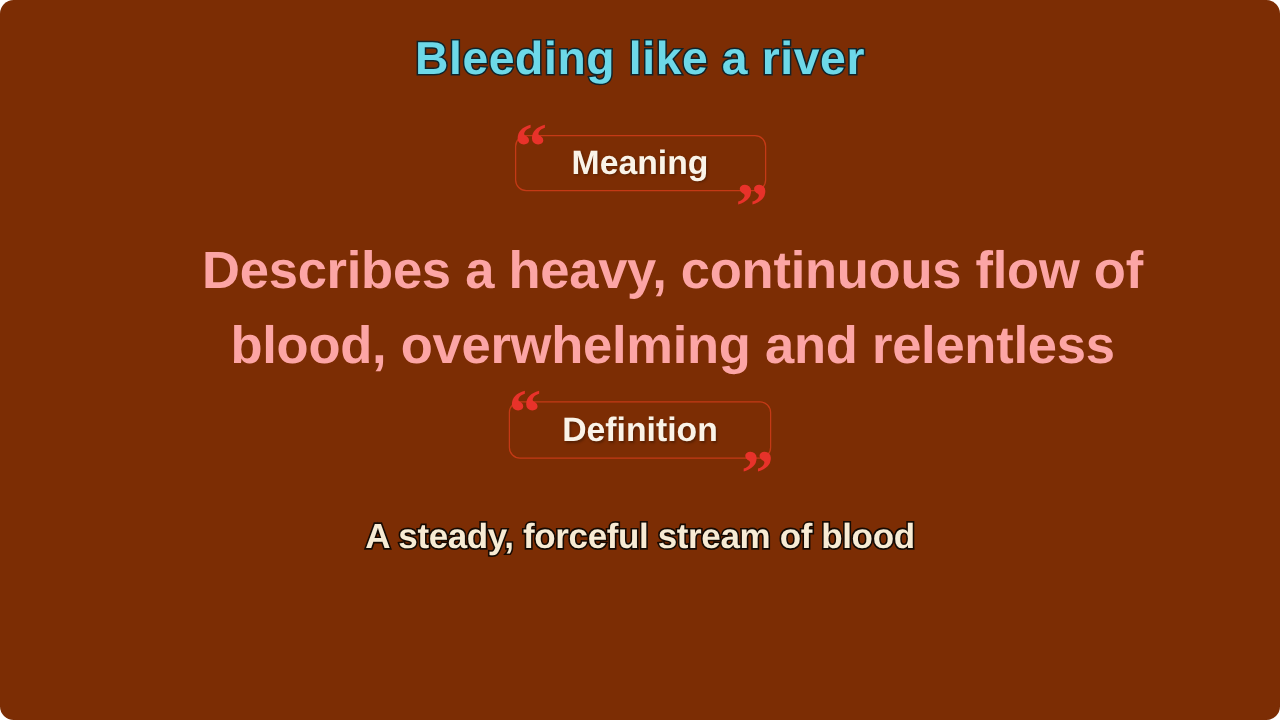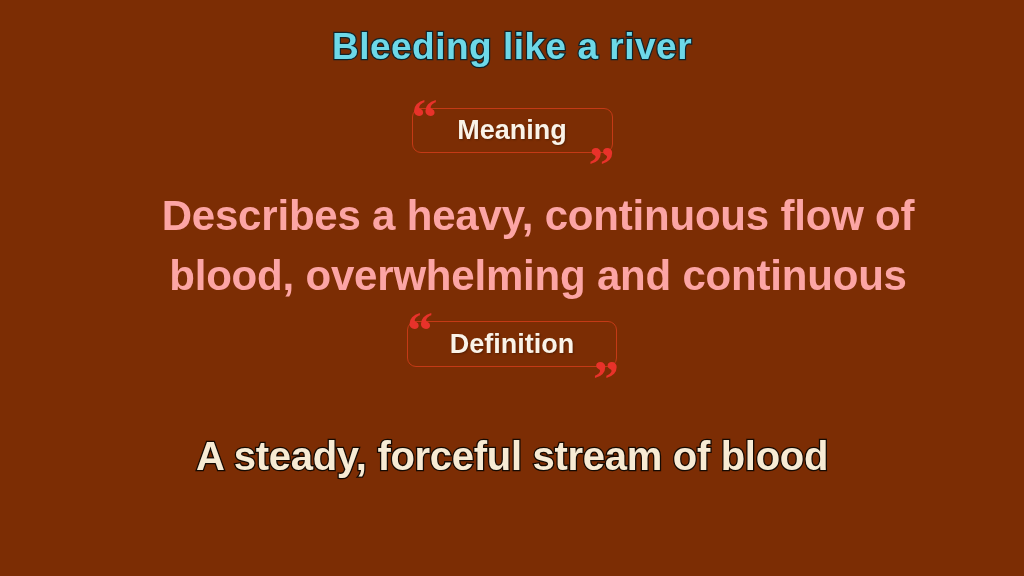--- a/index.html
+++ b/index.html
@@ -14,20 +14,21 @@
     font-family: "Liberation Sans", sans-serif;
   }
 
   #slide {
     position: relative;
     width: 1024px;
     height: 576px;
     background: #7c2d04;
     box-sizing: border-box;
     overflow: hidden;
+    border-radius: 11px;
   }
 
   
   .title {
     position: absolute;
     top: 28px;
     left: 0;
     width: 1024px;
     text-align: center;
     font-family: "Liberation Sans", sans-serif;
@@ -117,26 +118,26 @@
     padding: 0 60px;
     box-sizing: border-box;
     margin-left: 26px;
   }
 
   .meaning-body .line { display: block; white-space: nowrap; }
 
   
   .definition-body {
     position: absolute;
-    top: 432px;
+    top: 412px;
     left: 0;
     width: 1024px;
     text-align: center;
     font-family: "Liberation Sans", sans-serif;
-    font-size: 40px;
+    font-size: 28px;
     font-weight: bold;
     color: #f7ebd4;
     -webkit-text-stroke: 2.6px #150a03;
     paint-order: stroke fill;
     letter-spacing: -0.3px;
     line-height: 1.2;
     white-space: nowrap;
   }
 </style>
 </head>
@@ -149,21 +150,21 @@
   <div class="badge-wrap" id="badge-meaning-wrap">
     <div class="badge" id="badge-meaning">
       <span class="quote-mark quote-open">“</span>
       <span class="badge-label">Meaning</span>
       <span class="quote-mark quote-close">”</span>
     </div>
   </div>
 
   <div class="meaning-body">
     <span class="line">Describes a heavy, continuous flow of</span>
-    <span class="line">blood, overwhelming and continuous</span>
+    <span class="line">blood, overwhelming and relentless</span>
   </div>
 
   <div class="badge-wrap" id="badge-definition-wrap">
     <div class="badge" id="badge-definition">
       <span class="quote-mark quote-open">“</span>
       <span class="badge-label">Definition</span>
       <span class="quote-mark quote-close">”</span>
     </div>
   </div>
 

